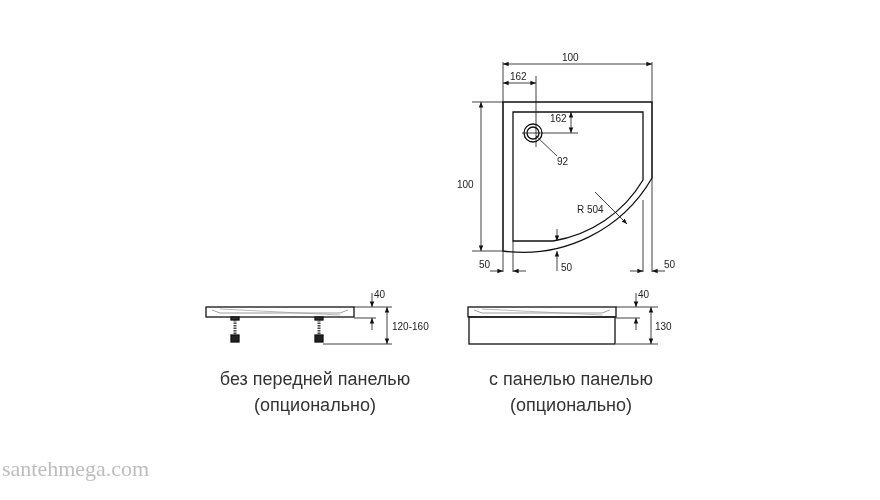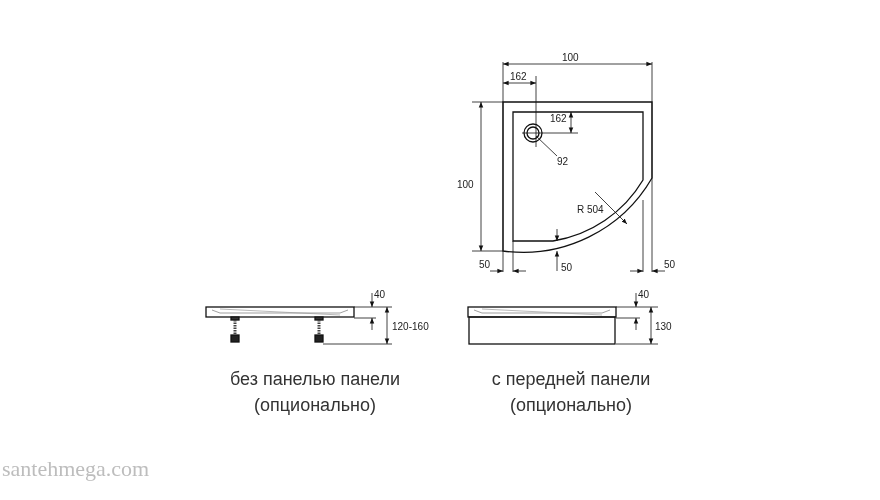--- a/index.html
+++ b/index.html
@@ -109,21 +109,21 @@
     <line x1="616" y1="344" x2="658" y2="344" stroke-width="0.8"></line>
     <line x1="636" y1="293" x2="636" y2="307" stroke-width="0.8" marker-end="url(#arr)"></line>
     <line x1="636" y1="330" x2="636" y2="318" stroke-width="0.8" marker-end="url(#arr)"></line>
     <line x1="651" y1="307" x2="651" y2="344" stroke-width="0.8" marker-start="url(#arr)" marker-end="url(#arr)"></line>
   </g>
   <text class="dim" x="638" y="298">40</text>
   <text class="dim" x="655" y="330">130</text>
 </svg>
 
 <div class="caption" style="left:200px; top:366px; width:230px;">
-  <div>без панелью панели</div>
+  <div>без передней панелью</div>
   <div>(опционально)</div>
 </div>
 <div class="caption" style="left:456px; top:366px; width:230px;">
-  <div>с передней панели</div>
+  <div>с панелью панелью</div>
   <div>(опционально)</div>
 </div>
 
 <div class="watermark">santehmega.com</div>
 
 </body></html>

